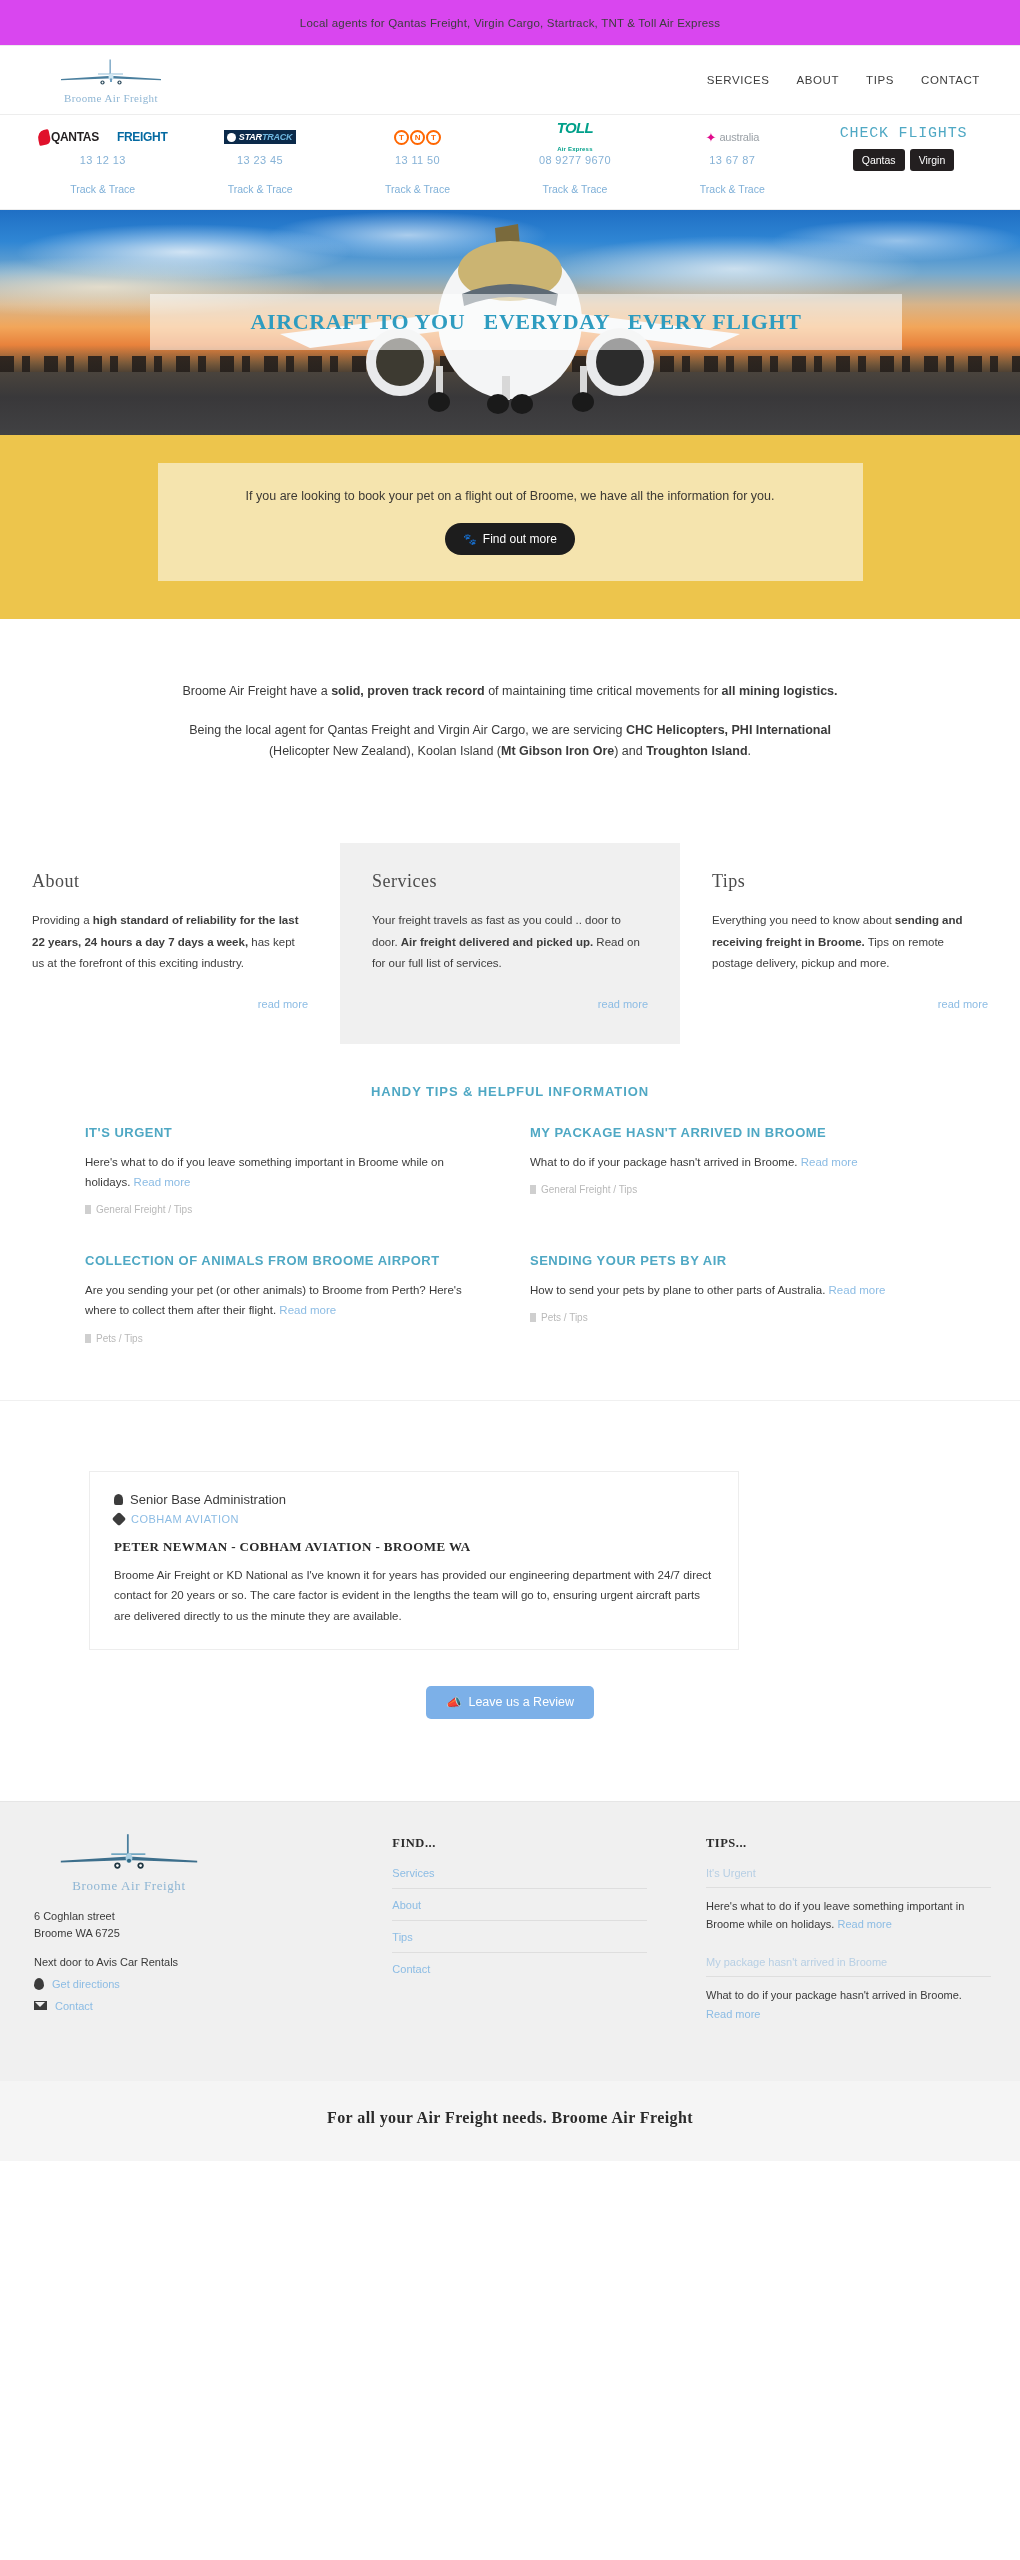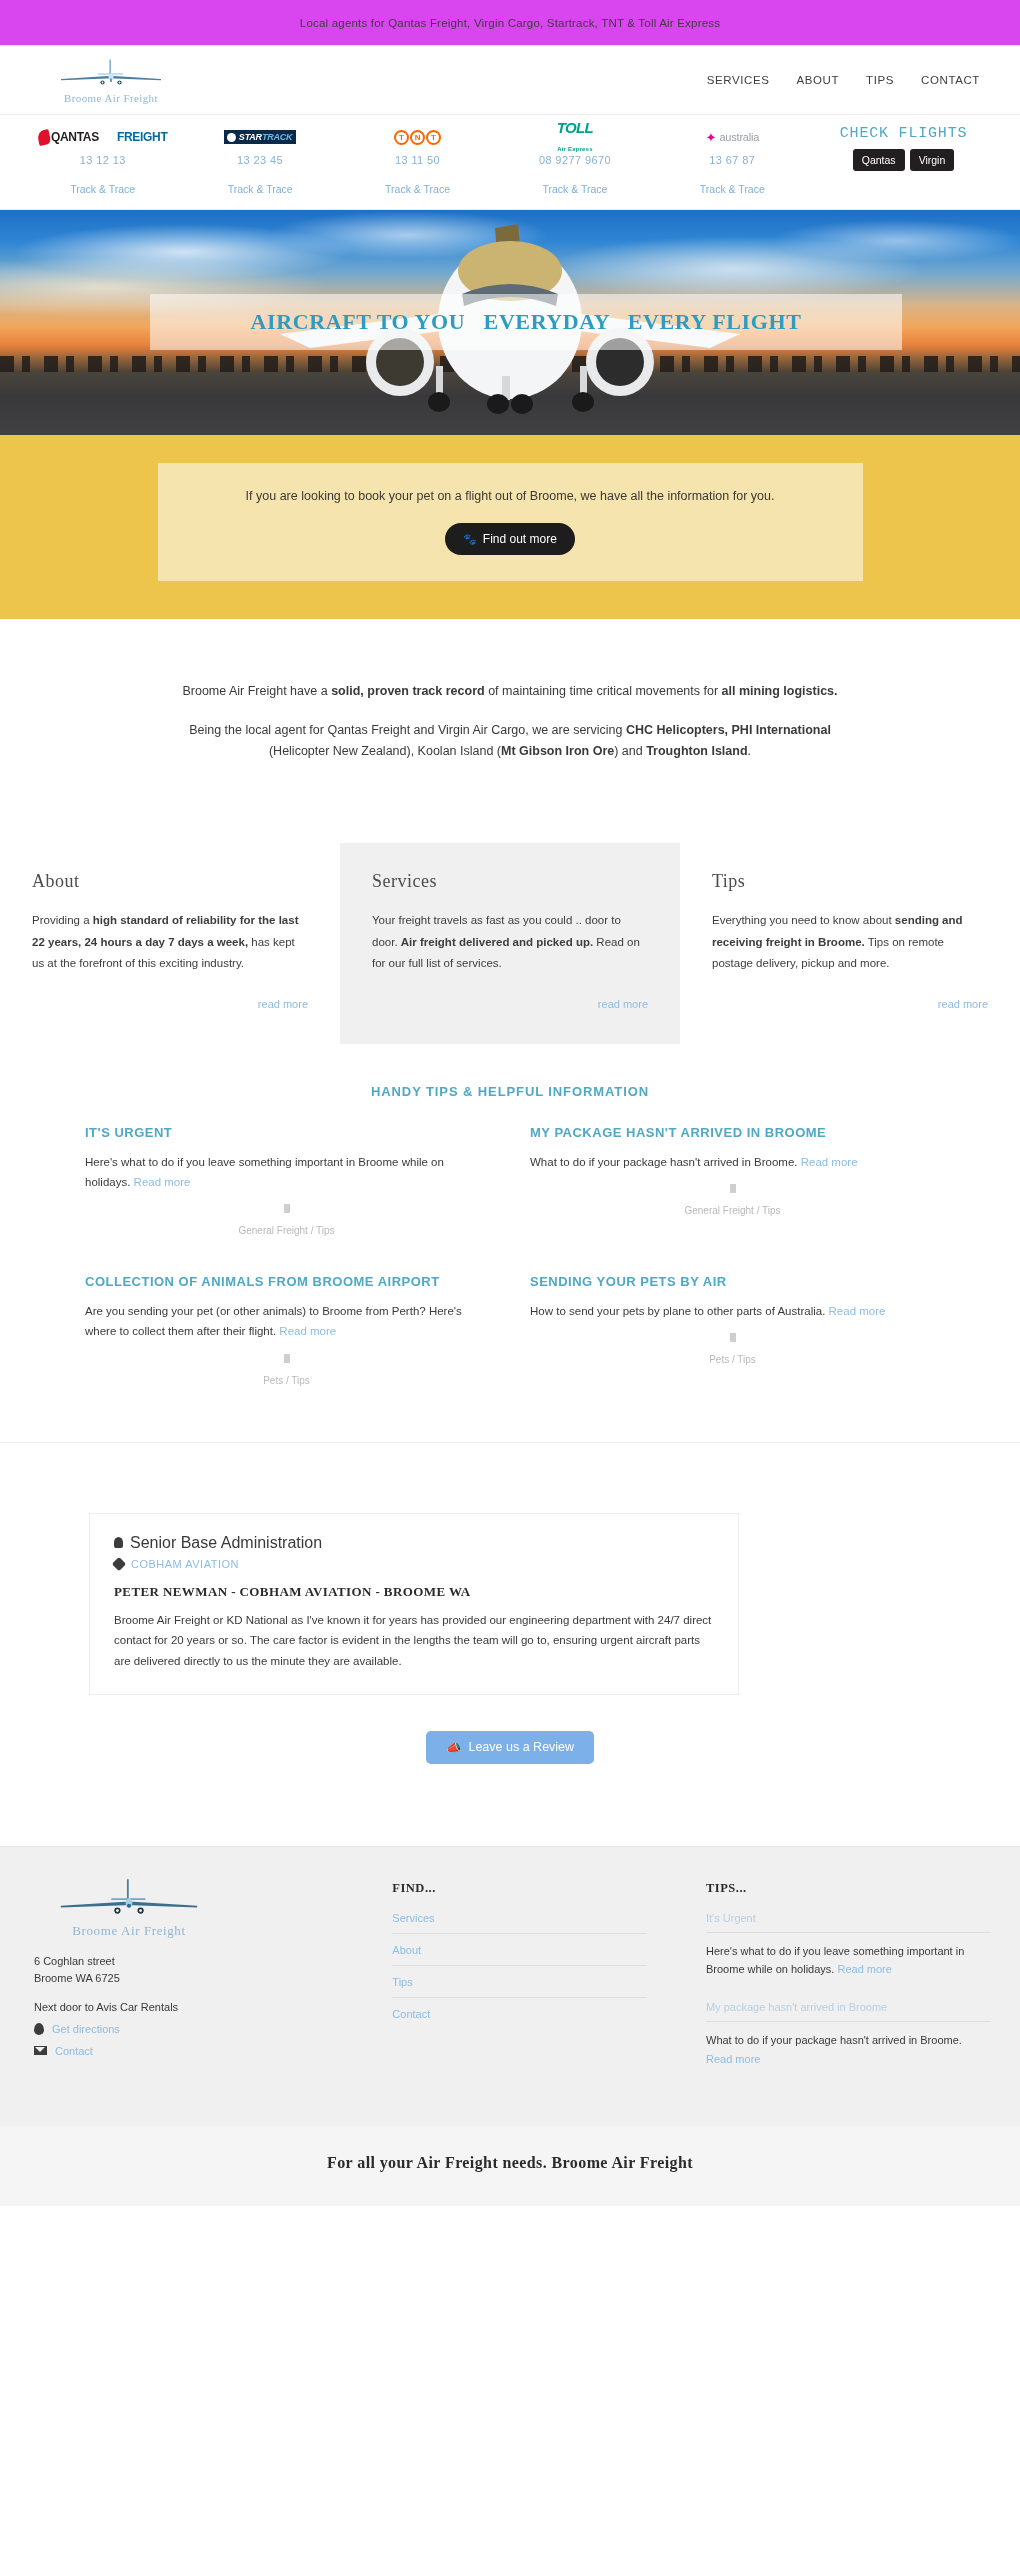--- a/index.html
+++ b/index.html
@@ -229,38 +229,38 @@
   .tip:nth-child(even){ padding-left: 20px; padding-right: 0; }
   .tip-title {
     font-size: 13px; font-weight: bold;
     color: #4fa8c4; letter-spacing:.5px;
     margin-bottom: 12px; cursor:pointer;
   }
   .tip-body { font-size: 11.5px; line-height:1.75; color:#3a3a3a; }
   .tip-body .lnk { color:#8cbce4; cursor:pointer; }
   .tip-meta {
     margin-top: 12px; font-size: 10px; color:#b9b9b9;
-    display:flex; align-items:center; gap:12px;flex-direction:column;
+    display:flex; align-items:center; gap:5px;
   }
   .doc-icon { display:inline-block; width:6px; height:9px; background:#cfcfcf; }
 
   
   .divider { height:1px; background:#f0f0f0; margin-top: 18px; }
   .testimonials { padding: 44px 0 38px 0; }
   .test-head {
     font-size: 13px; color:#4fa8c4; letter-spacing:.9px;
     margin-bottom: 26px; padding-left: 4px;
   }
   .test-card {
     border: 1px solid #ededed;
     padding: 20px 24px 22px 24px;
     width: 650px; margin-left: 4px;
   }
   .test-row { display:flex; align-items:center; gap:7px; margin-bottom: 6px; }
-  .test-role { font-size: 16px; color:#3a3a3a; }
+  .test-role { font-size: 13px; color:#3a3a3a; }
   .test-company { font-size: 11px; color:#8cbce4; letter-spacing:.5px; cursor:pointer;}
   .person-icon { width:9px;height:11px;display:inline-block;background:#3c3c3c;border-radius:50% 50% 20% 20%; }
   .tag-icon { width:10px;height:10px;display:inline-block;background:#3c3c3c;transform:rotate(45deg);border-radius:2px;}
   .test-name {
     font-family:"Liberation Serif", serif;
     font-size: 13px; font-weight:bold; color:#2b2b2b;
     letter-spacing:.4px; margin: 14px 0 10px 0;
   }
   .test-quote { font-size: 11.5px; line-height:1.8; color:#3a3a3a; }
 

